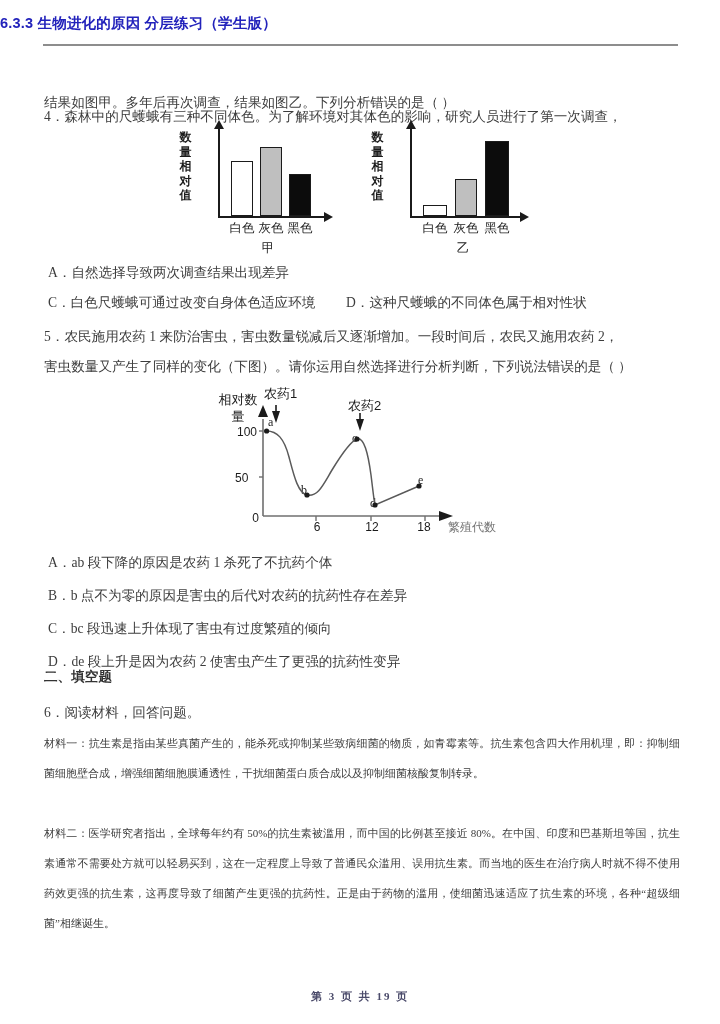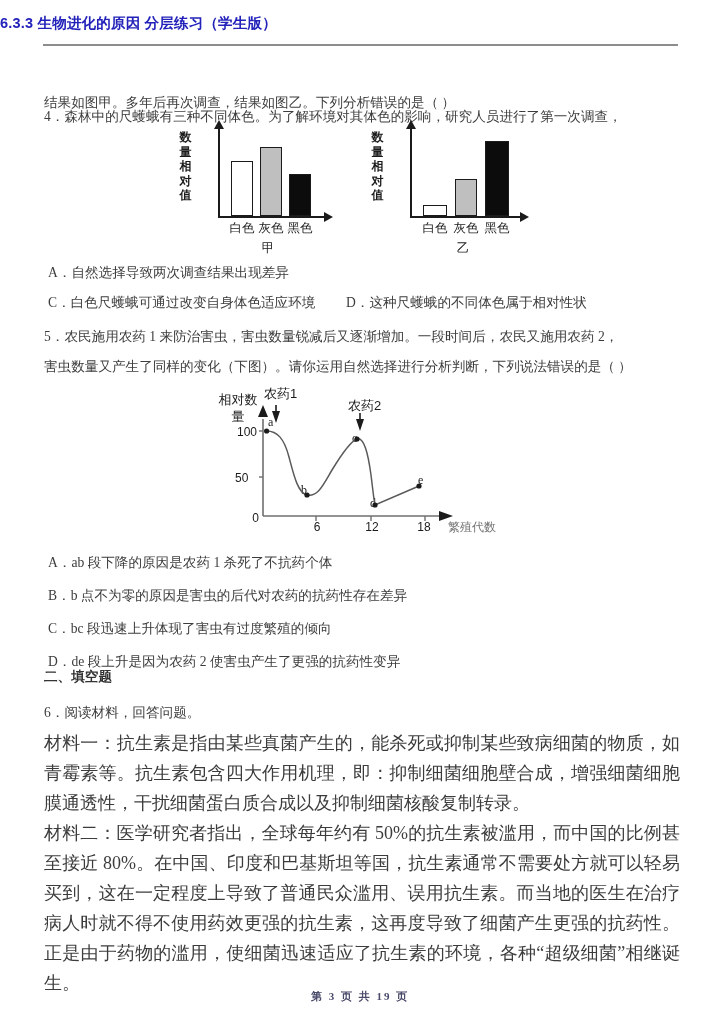--- a/index.html
+++ b/index.html
@@ -45,21 +45,21 @@
   
   .ptext {
     position: absolute;
     font-size: 13.6px;
     line-height: 30px;
     color: #3c3c3c;
     white-space: nowrap;
   }
   .body-block {
     position: absolute;
-    font-size: 18px;
+    font-size: 11px;
     line-height: 30px;
     color: #3c3c3c;
     text-align: justify;
     text-justify: inter-ideograph;
   }
   .sec-title {
     position: absolute;
     font-family: "Liberation Sans", "DejaVu Sans", sans-serif;
     font-weight: bold;
     font-size: 13.6px;

